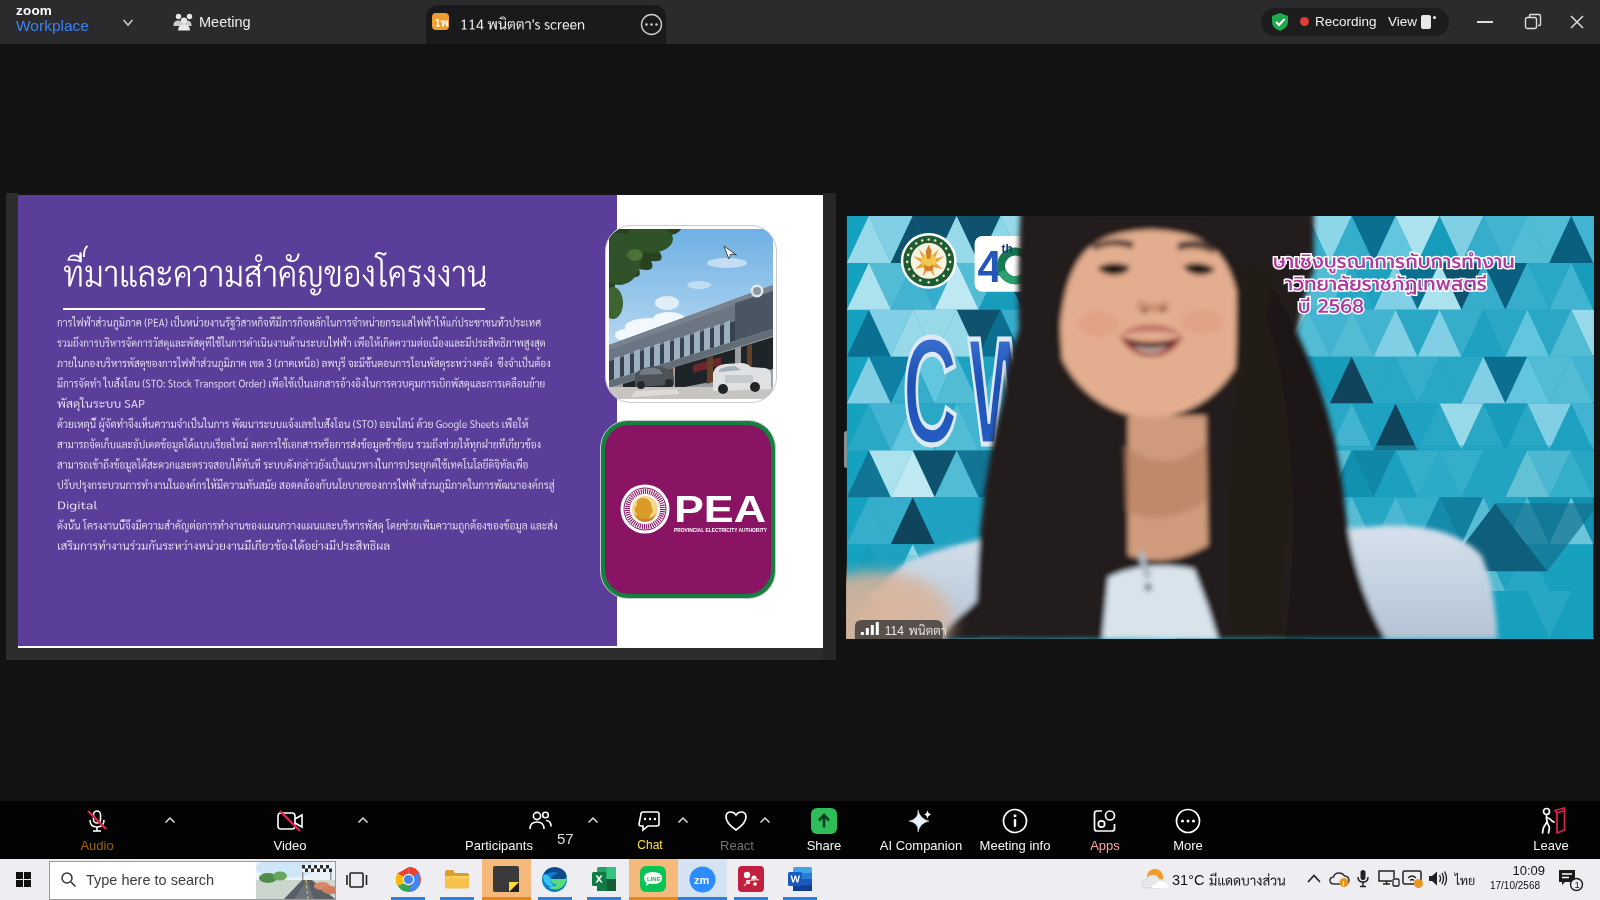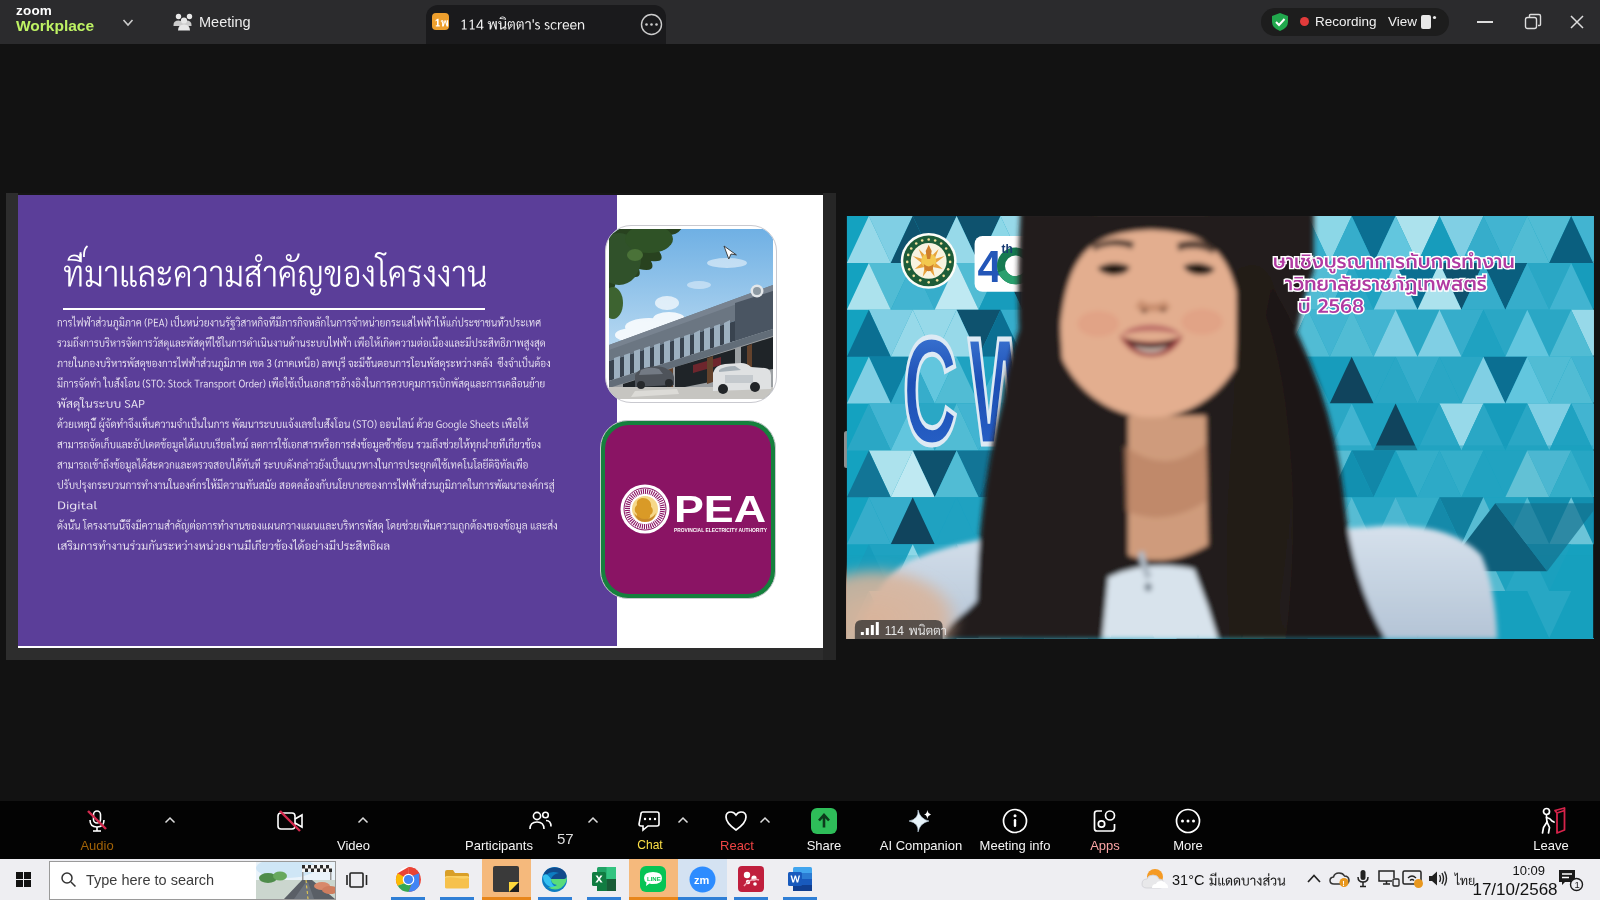--- a/index.html
+++ b/index.html
@@ -165,21 +165,21 @@
       <path id="g155" d="M-2.1 -12.2L-1 -12.2L-1 -9.3L-2.1 -9.3L-2.1 -12.2Z"></path>
       <path id="g156" d="M3.2 -7.9Q4.4 -7.9 5.2 -7.3Q5.9 -6.6 5.9 -5.6L5.9 -1.3Q5.9 -0.7 5.5 -0.3Q5.1 0.1 4.4 0.1Q3.8 0.1 3.4 -0.2Q3 -0.6 3 -1.2Q3 -1.8 3.4 -2.2Q3.8 -2.6 4.4 -2.6Q4.6 -2.6 4.8 -2.6L4.8 -5.5Q4.8 -6.2 4.3 -6.6Q3.9 -7 3.1 -7Q2.4 -7 2 -6.6Q1.5 -6.2 1.4 -5.6L0.2 -5.6Q0.3 -6.7 1.1 -7.3Q1.9 -7.9 3.2 -7.9ZM4.4 -0.6Q4.7 -0.6 4.8 -0.8Q5 -1 5 -1.2Q5 -1.5 4.8 -1.7Q4.7 -1.9 4.4 -1.9Q4.1 -1.9 3.9 -1.7Q3.8 -1.5 3.8 -1.2Q3.8 -1 3.9 -0.8Q4.1 -0.6 4.4 -0.6Z"></path>
       <path id="g157" d="M7.1 -2.5Q7.5 -2.4 7.7 -2Q8 -1.7 8 -1.3Q8 -0.7 7.6 -0.3Q7.2 0.1 6.5 0.1Q5.9 0.1 5.5 -0.3Q5.2 -0.6 5.2 -1.3L5.2 -1.3Q4.6 -1.1 4.1 -0.8Q3.6 -0.4 3.3 -0L2.1 -0L2.1 -5.2Q1.9 -5.2 1.7 -5.2Q1.1 -5.2 0.7 -5.5Q0.3 -5.9 0.3 -6.5Q0.3 -7.1 0.7 -7.5Q1.1 -7.9 1.7 -7.9Q2.4 -7.9 2.8 -7.5Q3.2 -7.1 3.2 -6.5L3.2 -1.1Q3.6 -1.5 4.7 -2.1Q5.5 -2.4 5.8 -2.7Q6.2 -2.9 6.3 -3.2Q6.5 -3.5 6.5 -3.8L6.5 -7.8L7.6 -7.8L7.6 -3.8Q7.6 -3.4 7.5 -3Q7.3 -2.7 7.1 -2.5ZM1.1 -6.5Q1.1 -6.3 1.2 -6.1Q1.4 -5.9 1.7 -5.9Q2 -5.9 2.1 -6.1Q2.3 -6.3 2.3 -6.5Q2.3 -6.8 2.1 -7Q2 -7.2 1.7 -7.2Q1.4 -7.2 1.2 -7Q1.1 -6.8 1.1 -6.5ZM6.5 -0.6Q6.8 -0.6 7 -0.8Q7.2 -1 7.2 -1.2Q7.2 -1.5 7 -1.7Q6.8 -1.9 6.5 -1.9Q6.3 -1.9 6.1 -1.7Q5.9 -1.5 5.9 -1.2Q5.9 -1 6.1 -0.8Q6.3 -0.6 6.5 -0.6Z"></path>
       <path id="g158" d="M3.3 -2.4Q3.9 -2.4 4.2 -2.1Q4.6 -1.7 4.6 -1.1Q4.6 -0.6 4.2 -0.2Q3.8 0.1 3.2 0.1Q2.7 0.1 2.3 -0.2Q1.9 -0.6 1.9 -1.2L1.9 -10.9L0.5 -8.9L-0.3 -9.2Q-0.4 -10.3 -0.8 -12.4L0 -12.4Q0.3 -11.1 0.4 -10L2 -12.2L2.9 -12.2L2.9 -2.4Q3.1 -2.4 3.3 -2.4ZM3.3 -0.6Q3.6 -0.6 3.7 -0.7Q3.9 -0.9 3.9 -1.2Q3.9 -1.4 3.7 -1.6Q3.6 -1.7 3.3 -1.7Q3 -1.7 2.9 -1.6Q2.7 -1.4 2.7 -1.2Q2.7 -0.9 2.9 -0.7Q3 -0.6 3.3 -0.6Z"></path>
       <path id="g159" d="M5.9 -7.3Q7.3 -7.3 7.3 -5.8L7.3 -0L6.2 -0L6.2 -5.8Q6.2 -6.4 5.8 -6.4Q5.6 -6.4 5.5 -6.3Q5.4 -6.2 5.3 -6L3 -0L1.9 -0L1.9 -4.8Q1.7 -4.8 1.6 -4.8Q1 -4.8 0.6 -5.1Q0.3 -5.5 0.3 -6.1Q0.3 -6.6 0.7 -7Q1 -7.3 1.6 -7.3Q2.2 -7.3 2.6 -7Q3 -6.6 3 -6L3 -2.7Q3 -2.2 2.9 -1.4L3.2 -2.8L4.5 -6.2Q4.9 -7.3 5.9 -7.3ZM1 -6.1Q1 -5.8 1.1 -5.6Q1.3 -5.5 1.6 -5.5Q1.8 -5.5 2 -5.6Q2.2 -5.8 2.2 -6.1Q2.2 -6.3 2 -6.5Q1.8 -6.6 1.6 -6.6Q1.3 -6.6 1.1 -6.5Q1 -6.3 1 -6.1Z"></path>
       <path id="g160" d="M6.2 -7.2L6.2 -1.7Q6.2 -0.9 5.5 -0.4Q4.8 0.1 3.5 0.1Q2.2 0.1 1.5 -0.4Q0.8 -0.9 0.8 -1.7L0.8 -2.6Q0.8 -3 1 -3.3Q1.2 -3.6 1.6 -3.8Q1.1 -4 0.9 -4.5Q0.7 -5 0.7 -5.5Q0.7 -6.3 1.1 -6.8Q1.5 -7.3 2.2 -7.3Q2.8 -7.3 3.2 -7Q3.5 -6.7 3.5 -6.2Q3.5 -5.7 3.2 -5.4Q2.9 -5.1 2.3 -5.1Q1.9 -5.1 1.7 -5.3Q1.7 -4.8 1.9 -4.5Q2.2 -4.2 2.6 -4.2L3.8 -4.2L3.8 -3.4L2.6 -3.4Q2.3 -3.4 2 -3.2Q1.8 -2.9 1.8 -2.6L1.8 -1.8Q1.8 -1.3 2.3 -1Q2.7 -0.7 3.5 -0.7Q4.3 -0.7 4.7 -1Q5.2 -1.3 5.2 -1.8L5.2 -7.2L6.2 -7.2ZM2.3 -6.7Q2.1 -6.7 1.9 -6.6Q1.8 -6.4 1.8 -6.2Q1.8 -5.9 1.9 -5.8Q2.1 -5.6 2.3 -5.6Q2.6 -5.6 2.7 -5.8Q2.9 -5.9 2.9 -6.2Q2.9 -6.4 2.7 -6.6Q2.6 -6.7 2.3 -6.7Z"></path>
     </defs>
   </svg>
 <div class="abs" style="left:0;top:0;width:1600px;height:44px;background:#2b2b2d"></div>
 <div class="abs" style="left:16px;top:3px;color:#fff;font-size:13.5px;font-weight:bold;letter-spacing:0.2px">zoom</div>
-<div class="abs" style="left:16px;top:17px;color:#bef264;font-size:15.5px;font-weight:700">Workplace</div>
+<div class="abs" style="left:16px;top:17px;color:#3b82f6;font-size:15.5px;font-weight:400">Workplace</div>
 <svg class="abs" style="left:122px;top:18px" width="12" height="9" viewBox="0 0 12 9">
     <path d="M1.5,2 L6,7 L10.5,2" stroke="#ccc" stroke-width="1.6" fill="none"></path>
   </svg>
 <svg class="abs" style="left:173px;top:13px" width="22" height="19" viewBox="0 0 22 19">
 <g fill="#e8e8e8">
       <circle cx="5.5" cy="3.5" r="2.7"></circle>
       <circle cx="16.5" cy="3.5" r="2.7"></circle>
 <path d="M0.5,12 q0,-4.5 5,-4.5 q2.5,0 4,1.5 q1.5,-1.5 4,-1.5 q5,0 5,4.5 l0,1 -18,0 z" opacity="0.85"></path>
 <circle cx="11" cy="7.5" r="3.1"></circle>
       <path d="M5,17.5 q0,-6 6,-6 q6,0 6,6 z"></path>
@@ -2008,21 +2008,21 @@
 <svg class="abs" style="left:164px;top:816px" width="12" height="8" viewBox="0 0 12 8">
     <path d="M1.5,6.5 L6,2 L10.5,6.5" stroke="#ddd" stroke-width="1.5" fill="none"></path>
   </svg>
 <svg class="abs" style="left:276px;top:810px" width="30" height="22" viewBox="0 0 30 22">
 <g stroke="#fff" stroke-width="1.6" fill="none">
 <rect x="2" y="3" width="17" height="16" rx="3"></rect>
 <path d="M19,9 L26,5 L26,17 L19,13"></path>
     </g>
 <path d="M4,1 L24,21" stroke="#d42a4e" stroke-width="2.4"></path>
   </svg>
-<div class="abs" style="left:210px;top:838px;width:160px;text-align:right;color:#f5f5f5;font-size:13px">Video</div>
+<div class="abs" style="left:210px;top:838px;width:160px;text-align:center;color:#f5f5f5;font-size:13px">Video</div>
 <svg class="abs" style="left:357px;top:816px" width="12" height="8" viewBox="0 0 12 8">
     <path d="M1.5,6.5 L6,2 L10.5,6.5" stroke="#ddd" stroke-width="1.5" fill="none"></path>
   </svg>
 <svg class="abs" style="left:527px;top:808px" width="26" height="26" viewBox="0 0 26 26">
 <g stroke="#fff" stroke-width="1.6" fill="none">
 <circle cx="10" cy="8" r="3.6"></circle>
       <path d="M3,21 q0,-7 7,-7 q7,0 7,7"></path>
 <circle cx="18.5" cy="7" r="2.8"></circle>
       <path d="M19,12.5 q5,0 5,6"></path>
     </g>
@@ -2042,21 +2042,21 @@
       <circle cx="19" cy="11" r="1.2"></circle>
     </g>
   </svg>
 <div class="abs" style="left:570px;top:838px;width:160px;text-align:center;color:#fde047;font-size:12px">Chat</div>
 <svg class="abs" style="left:677px;top:816px" width="12" height="8" viewBox="0 0 12 8">
     <path d="M1.5,6.5 L6,2 L10.5,6.5" stroke="#ddd" stroke-width="1.5" fill="none"></path>
   </svg>
 <svg class="abs" style="left:723px;top:809px" width="26" height="24" viewBox="0 0 26 24">
 <path d="M13,21 Q3,14 3,8 Q3,3 8,3 Q11,3 13,6 Q15,3 18,3 Q23,3 23,8 Q23,14 13,21 Z" stroke="#fff" stroke-width="1.7" fill="none"></path>
   </svg>
-<div class="abs" style="left:657px;top:838px;width:160px;text-align:center;color:#ef4444;font-size:13px">React</div>
+<div class="abs" style="left:657px;top:838px;width:160px;text-align:center;color:#737373;font-size:13px">React</div>
 <svg class="abs" style="left:759px;top:816px" width="12" height="8" viewBox="0 0 12 8">
     <path d="M1.5,6.5 L6,2 L10.5,6.5" stroke="#ddd" stroke-width="1.5" fill="none"></path>
   </svg>
 <svg class="abs" style="left:810px;top:807px" width="28" height="28" viewBox="0 0 28 28">
 <rect x="1" y="1" width="26" height="26" rx="6" fill="#2ebd59"></rect>
 <path d="M14,20.5 L14,9 M9,13.5 L14,8 L19,13.5" stroke="#0d3a1c" stroke-width="2.6" fill="none"></path>
   </svg>
 <div class="abs" style="left:744px;top:838px;width:160px;text-align:center;color:#f5f5f5;font-size:13px">Share</div>
 <svg class="abs" style="left:906px;top:807px" width="28" height="28" viewBox="0 0 28 28">
 <path d="M12,3 Q13,12 3,14 Q13,16 12,25 Q14,16 23,14 Q14,12 12,3 Z" fill="#e8f4fa" stroke="#bcd" stroke-width="0.6"></path>
@@ -2267,20 +2267,20 @@
 <svg class="abs" style="left:1402px;top:869px" width="22" height="20" viewBox="0 0 22 20">
 <rect x="1" y="2" width="18" height="13" rx="1.5" fill="none" stroke="#222" stroke-width="1.5"></rect>
 <path d="M6,9 q4,-4 8,0 M8,11.5 q2,-2 4,0" stroke="#222" stroke-width="1.3" fill="none"></path>
 <circle cx="16.5" cy="14.5" r="4.5" fill="#e8971e"></circle>
   </svg>
 <svg class="abs" style="left:1428px;top:870px" width="20" height="17" viewBox="0 0 20 17">
 <polygon points="1,6 4,6 9,1.5 9,15.5 4,11 1,11" fill="#222"></polygon>
 <path d="M11.5,5 q2,3.5 0,7 M14,3 q3,5.5 0,11 M16.5,1.5 q4,7 0,14" stroke="#222" stroke-width="1.4" fill="none"></path>
   </svg>
 <div class="abs" style="left:1485px;top:863px;width:60px;text-align:right;color:#111;font-size:13px">10:09</div>
-<div class="abs" style="left:1470px;top:880px;width:90px;text-align:center;color:#111;font-size:17px">17/10/2568</div>
+<div class="abs" style="left:1470px;top:880px;width:90px;text-align:center;color:#111;font-size:10px">17/10/2568</div>
 <svg class="abs" style="left:1558px;top:868px" width="28" height="24" viewBox="0 0 28 24">
 <path d="M1,2 L17,2 L17,14 L7,14 L4,17 L4,14 L1,14 Z" fill="#1a1a1a"></path>
 <g stroke="#fff" stroke-width="1.3">
       <path d="M4,6 L14,6 M4,9.5 L11,9.5"></path>
     </g>
 <circle cx="18.5" cy="16.5" r="6" fill="#eeeef2" stroke="#1a1a1a" stroke-width="1.4"></circle>
 <text x="16.6" y="20.4" font-size="9.5" fill="#1a1a1a" font-family="'Liberation Sans',sans-serif">1</text>
   </svg>
 </body></html>

